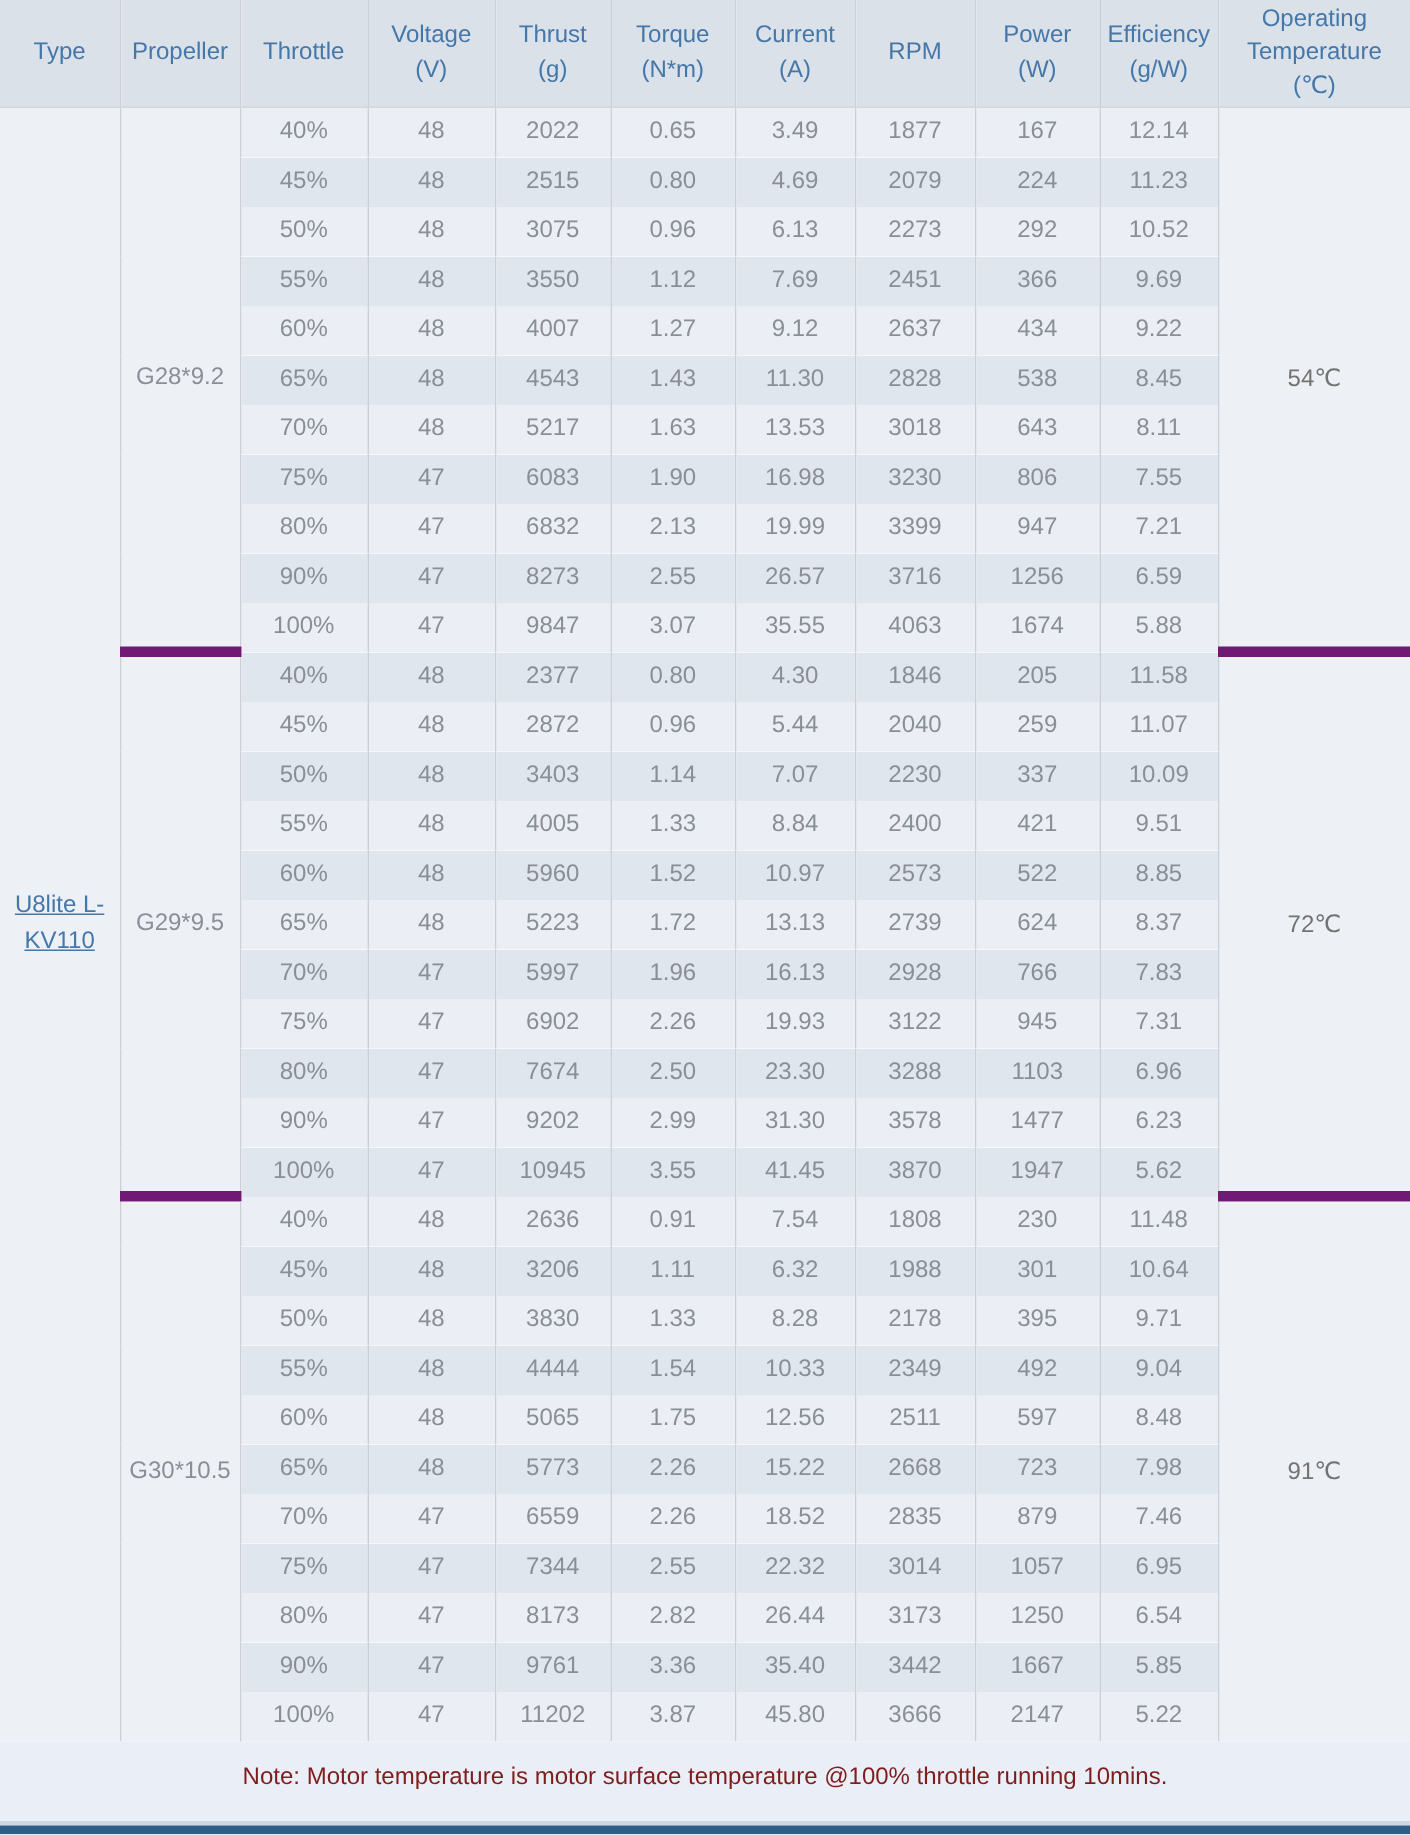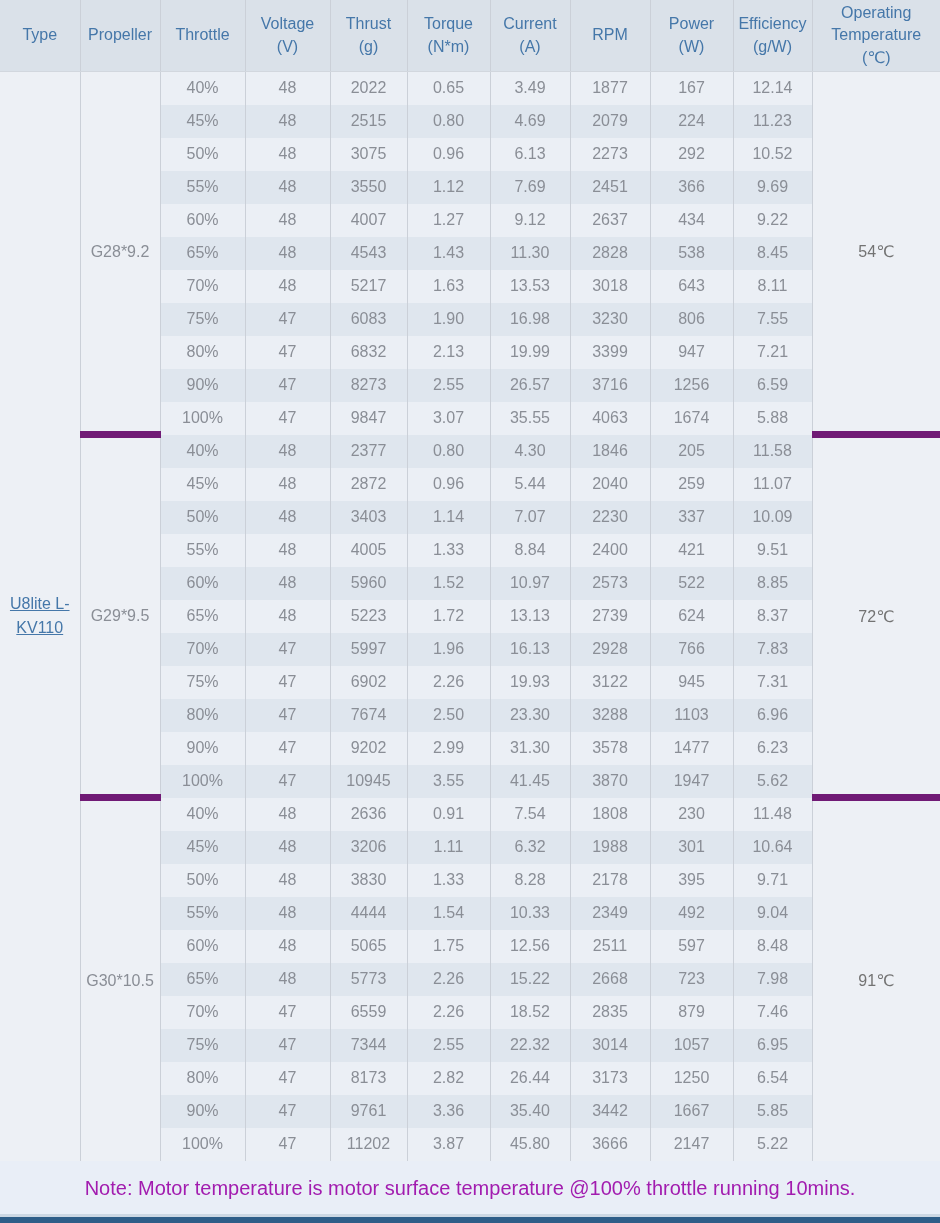--- a/index.html
+++ b/index.html
@@ -49,21 +49,21 @@
   td.merged { background: #edf0f5; }
   td.type-cell { color: #4577a9; line-height: 1.5; text-decoration: underline; }
   td.temp-cell { color: #737373; }
   td.group-start { border-top: 7px solid #701a75; }
   .note-area {
     flex: 1;
     background: #e9eef7;
     text-align: center;
     padding-top: 12px;
   }
-  .note-line-1 { font-size: 20px; color: #a21caf; line-height: 1.5; }
+  .note-line-1 { font-size: 16px; color: #7f1d1d; line-height: 1.5; }
   .note-line-2 { font-size: 13px; color: #99a1ad; line-height: 1.6; }
   .bottom-strip { height: 3px; background: #ccd7e3; }
   .bottom-bar { height: 6px; background: #2e5d88; }
 </style>
 </head>
 <body>
 
 <div class="page">
   <table>
     <colgroup id="cols">

